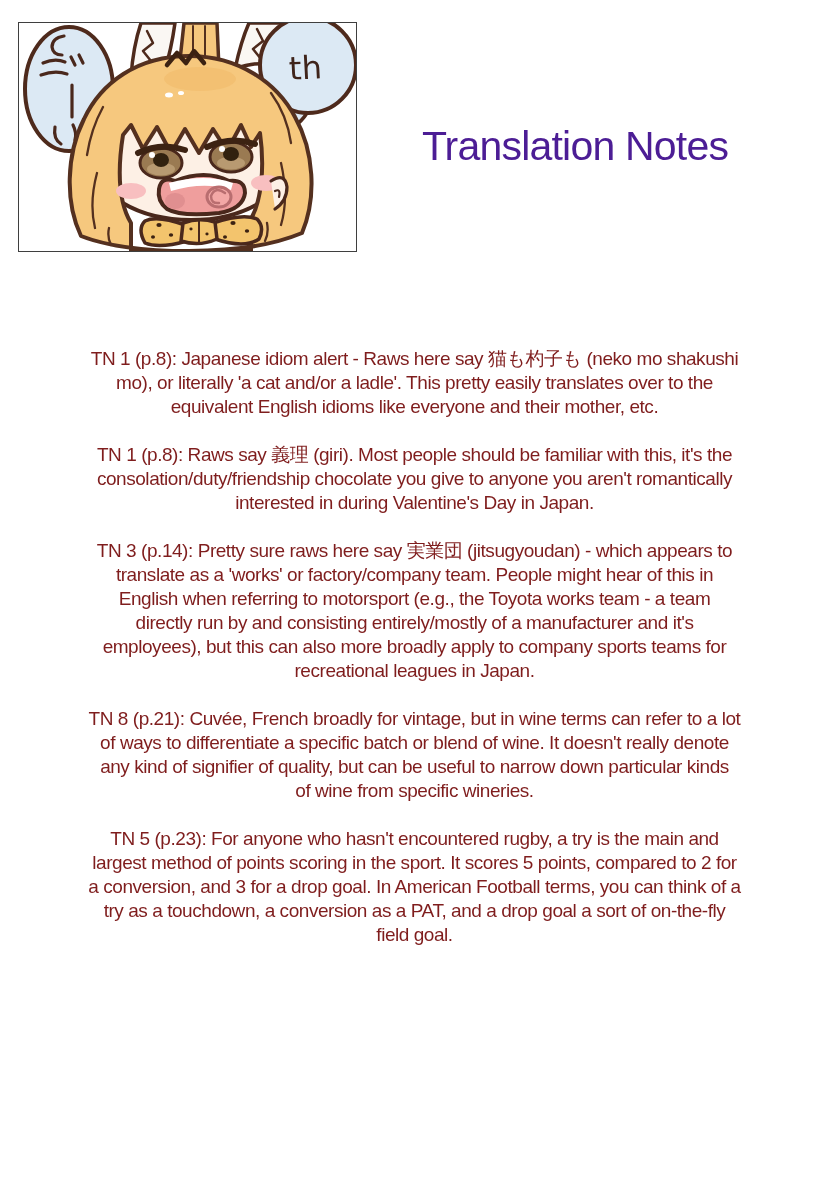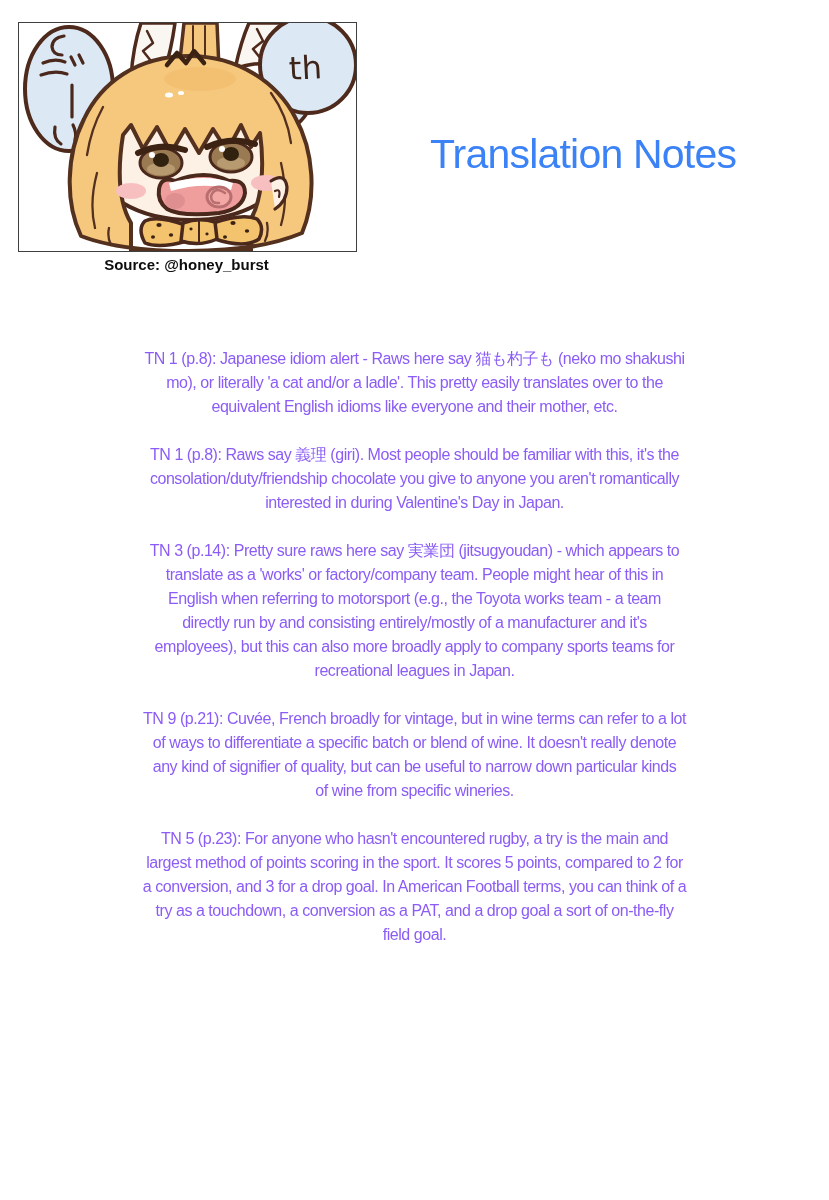--- a/index.html
+++ b/index.html
@@ -11,29 +11,29 @@
     border:1.5px solid #3f3f3f; box-sizing:content-box; background:#ffffff;
   }
   .illustration-frame svg { display:block; width:337px; height:228px; }
 
   .image-caption {
     position:absolute; left:18px; top:256px; width:337px;
     text-align:center; font-size:15px; font-weight:700; color:#0d0d0d;
   }
 
   .page-title {
-    position:absolute; left:355px; top:126px; width:440px; margin:8px;
+    position:absolute; left:355px; top:126px; width:440px; margin:0;
     text-align:center; font-size:41px; font-weight:400; letter-spacing:-0.8px;
-    line-height:1; color:#3b82f6;
+    line-height:1; color:#4c1d95;
   }
 
   .notes {
     position:absolute; left:20px; right:20px; top:347px;
-    text-align:center; color:#8b5cf6;
-    font-size:16px; line-height:24px; letter-spacing:-0.45px;
+    text-align:center; color:#7f1d1d;
+    font-size:19px; line-height:24px; letter-spacing:-0.45px;
   }
   .note { margin:0 0 24px 0; white-space:pre-line; }
 </style>
 </head>
 <body>
 
 <div class="page">
 
   <div class="illustration-frame">
     <svg viewBox="0 0 337 228" stroke-linecap="round" stroke-linejoin="round">
@@ -134,38 +134,37 @@
           <ellipse cx="214" cy="200" rx="2.6" ry="2"></ellipse>
           <ellipse cx="228" cy="208" rx="2.2" ry="1.8"></ellipse>
           <ellipse cx="206" cy="214" rx="2" ry="1.7"></ellipse>
           <ellipse cx="172" cy="206" rx="1.6" ry="1.4"></ellipse>
           <ellipse cx="188" cy="211" rx="1.6" ry="1.4"></ellipse>
         </g>
       </g>
     </svg>
   </div>
 
-  <div class="image-caption">Source: @honey_burst</div>
 
   <h1 class="page-title">Translation Notes</h1>
 
   <div class="notes">
     <p class="note">TN 1 (p.8): Japanese idiom alert - Raws here say 猫も杓子も (neko mo shakushi
 mo), or literally 'a cat and/or a ladle'. This pretty easily translates over to the
 equivalent English idioms like everyone and their mother, etc.</p>
     <p class="note">TN 1 (p.8): Raws say 義理 (giri). Most people should be familiar with this, it's the
 consolation/duty/friendship chocolate you give to anyone you aren't romantically
 interested in during Valentine's Day in Japan.</p>
     <p class="note">TN 3 (p.14): Pretty sure raws here say 実業団 (jitsugyoudan) - which appears to
 translate as a 'works' or factory/company team. People might hear of this in
 English when referring to motorsport (e.g., the Toyota works team - a team
 directly run by and consisting entirely/mostly of a manufacturer and it's
 employees), but this can also more broadly apply to company sports teams for
 recreational leagues in Japan.</p>
-    <p class="note">TN 9 (p.21): Cuvée, French broadly for vintage, but in wine terms can refer to a lot
+    <p class="note">TN 8 (p.21): Cuvée, French broadly for vintage, but in wine terms can refer to a lot
 of ways to differentiate a specific batch or blend of wine. It doesn't really denote
 any kind of signifier of quality, but can be useful to narrow down particular kinds
 of wine from specific wineries.</p>
     <p class="note">TN 5 (p.23): For anyone who hasn't encountered rugby, a try is the main and
 largest method of points scoring in the sport. It scores 5 points, compared to 2 for
 a conversion, and 3 for a drop goal. In American Football terms, you can think of a
 try as a touchdown, a conversion as a PAT, and a drop goal a sort of on-the-fly
 field goal.</p>
   </div>
 

